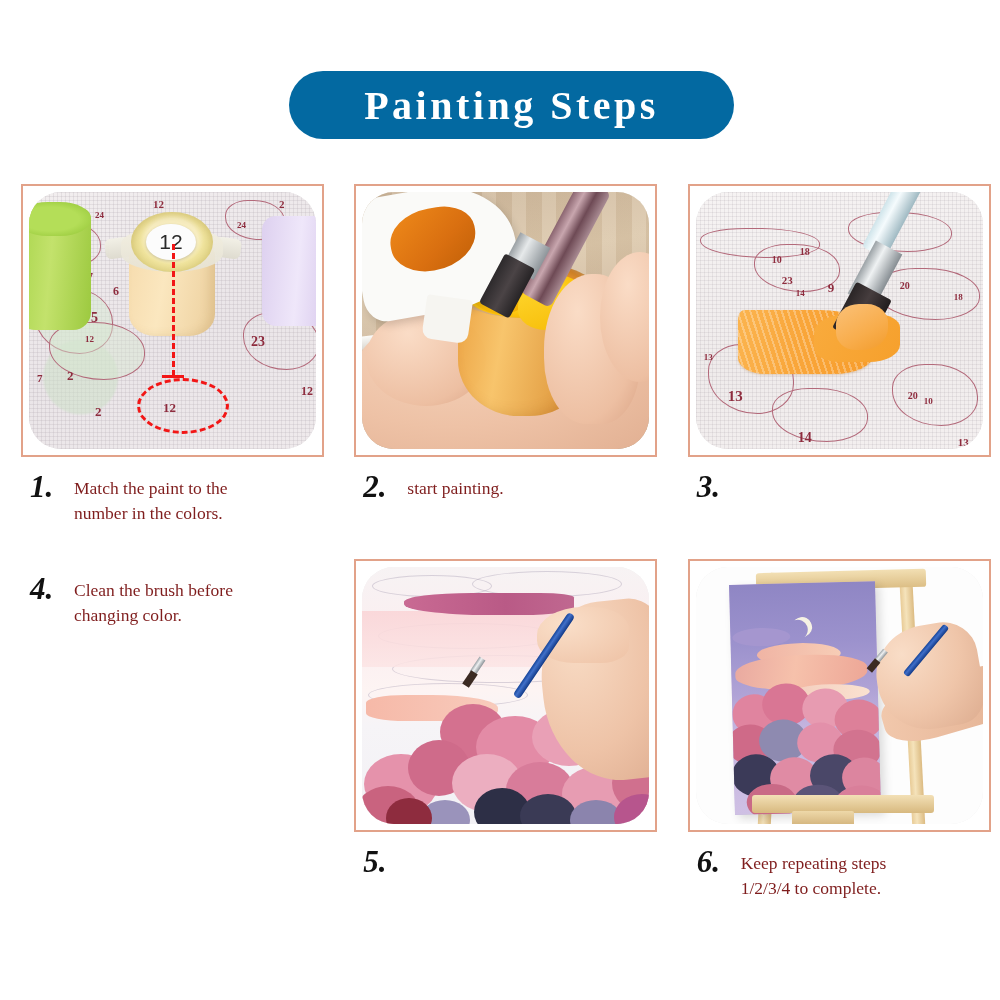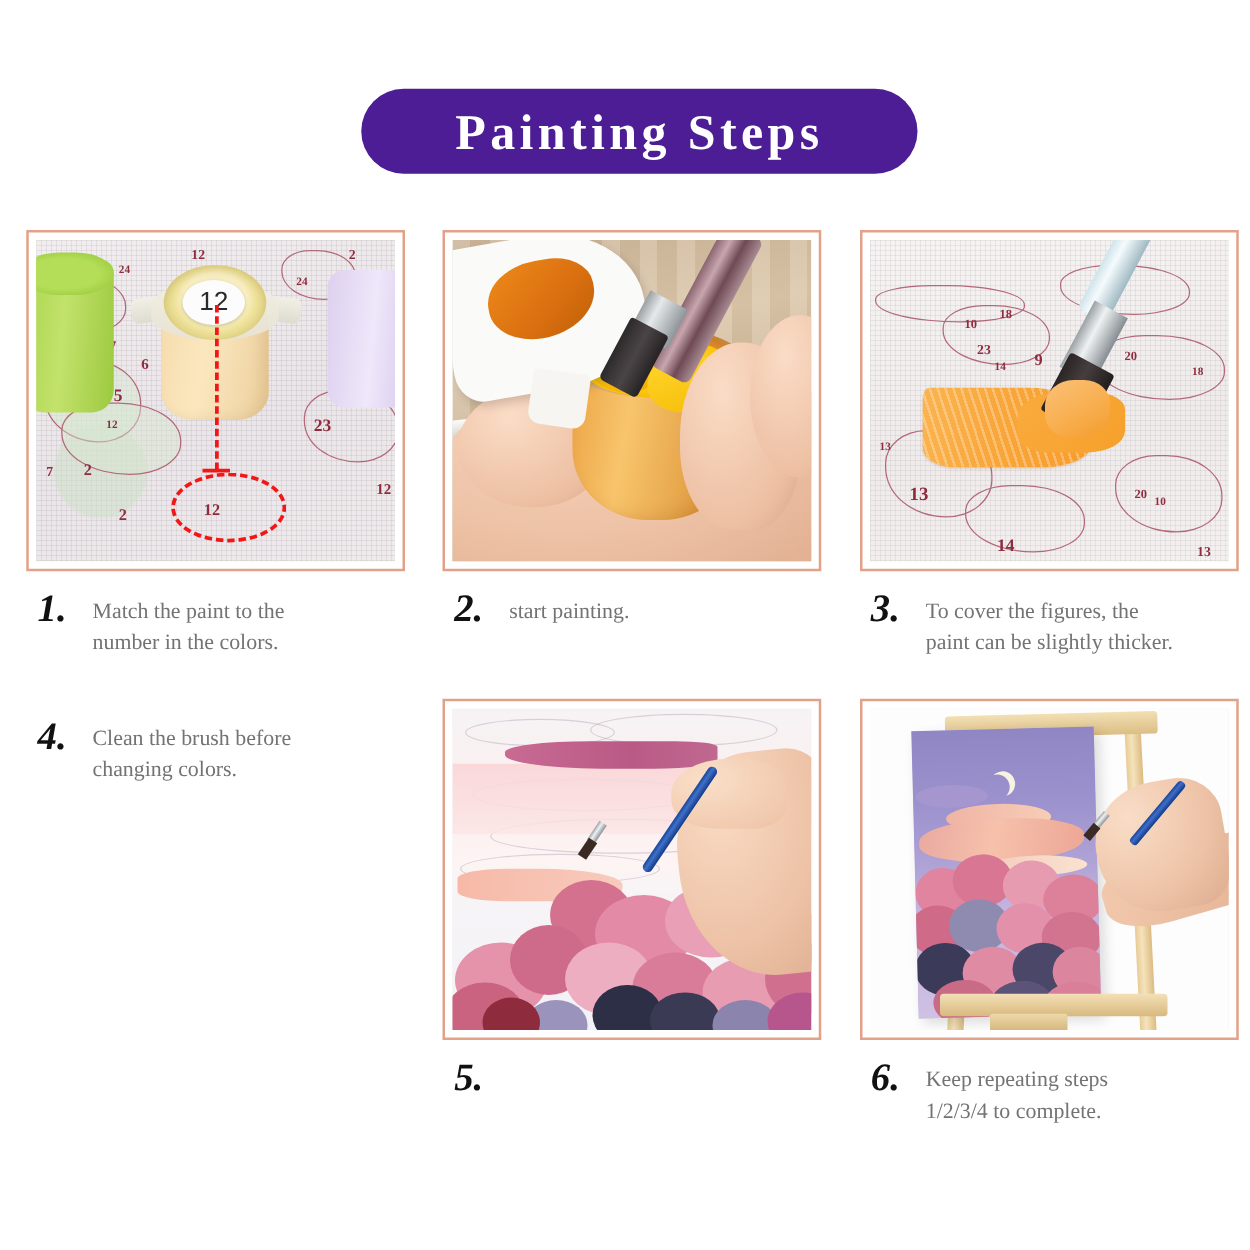--- a/index.html
+++ b/index.html
@@ -9,21 +9,21 @@
     font-family: "Liberation Serif", "DejaVu Serif", serif;
     overflow: hidden;
     position: relative;
   }
 
   
   #title-banner {
     position: absolute;
     left: 289px; top: 71px;
     width: 445px; height: 68px;
-    background: #4c1d95;
+    background: #0369a1;
     border-radius: 34px;
     display: flex; align-items: center; justify-content: center;
   }
   #title-text {
     color: #ffffff;
     font-size: 40px;
     font-weight: bold;
     letter-spacing: 3.5px;
     font-family: "Liberation Serif", "DejaVu Serif", serif;
     white-space: nowrap;
@@ -48,20 +48,21 @@
     margin-left: 21px;
     border: 2px solid #e2a289;
     background: #ffffff;
     padding: 6px;
   }
   .photo-inner {
     position: relative;
     width: 100%; height: 100%;
     overflow: hidden;
     background: #eee;
+    border-radius: 32px;
   }
 
   
   .caption {
     margin-left: 30px;
     margin-top: 14px;
     display: flex;
     align-items: flex-start;
   }
   .step-num {
@@ -70,21 +71,21 @@
     font-style: italic;
     line-height: 1;
     color: #111;
     margin-right: 10px;
     min-width: 34px;
     font-family: "Liberation Serif", "DejaVu Serif", serif;
   }
   .caption-text {
     font-size: 17.5px;
     line-height: 1.45;
-    color: #737373;
+    color: #7f1d1d;
     max-width: 236px;
     padding-top: 5px;
     font-family: "Liberation Serif", "DejaVu Serif", serif;
   }
   .caption-text .ln { display: block; white-space: nowrap; }
 
   
   .canvas-bg {
     position: absolute; inset: 0;
     background:
@@ -622,33 +623,29 @@
         <div id="p3-strokes"></div>
         <div id="p3-strokes2"></div>
         <div id="p3-brush-handle"></div>
         <div id="p3-brush-ferrule"></div>
         <div id="p3-brush-tip"></div>
         <div id="p3-brush-paint"></div>
       </div>
     </div>
     <div class="caption">
       <span class="step-num">3.</span>
-      <span class="caption-text">
-        <span class="ln">To cover the figures, the</span>
-        <span class="ln">paint can be slightly thicker.</span>
-      </span>
     </div>
   </div>
 
   <div class="step-cell">
     <div class="caption">
       <span class="step-num">4.</span>
       <span class="caption-text">
         <span class="ln"> Clean the brush before</span>
-        <span class="ln">changing colors.</span>
+        <span class="ln">changing color.</span>
       </span>
     </div>
   </div>
 
   <div class="step-cell">
     <div class="photo-frame">
       <div class="photo-inner">
         <div class="p5-bg"></div>
 
         <div class="p5-outline" style="left:10px;top:8px;width:120px;height:22px;"></div>

